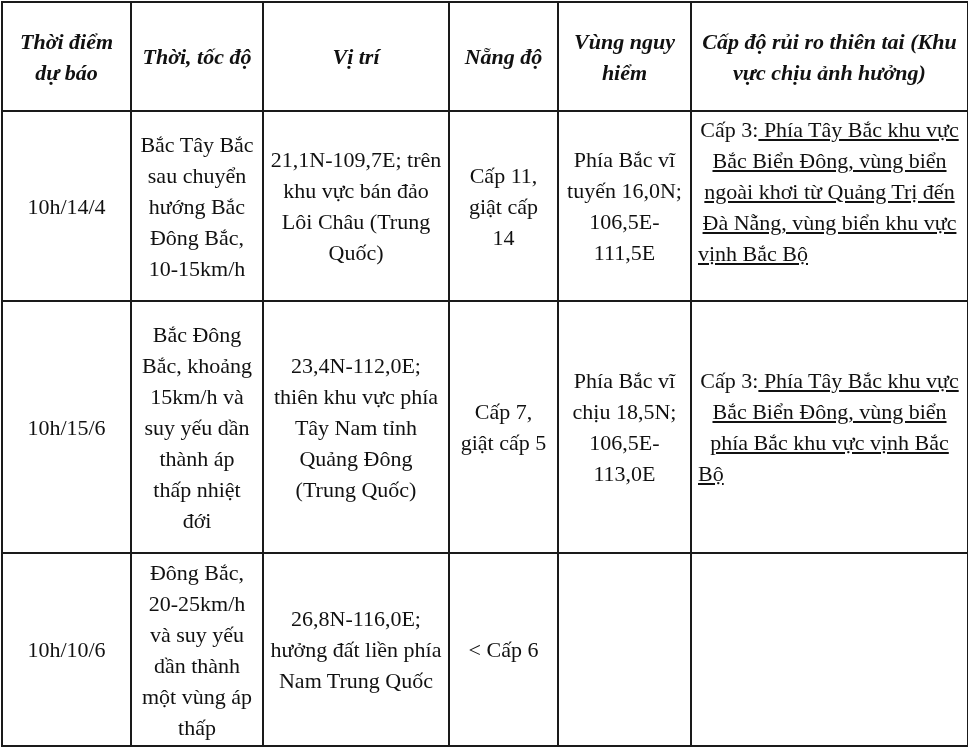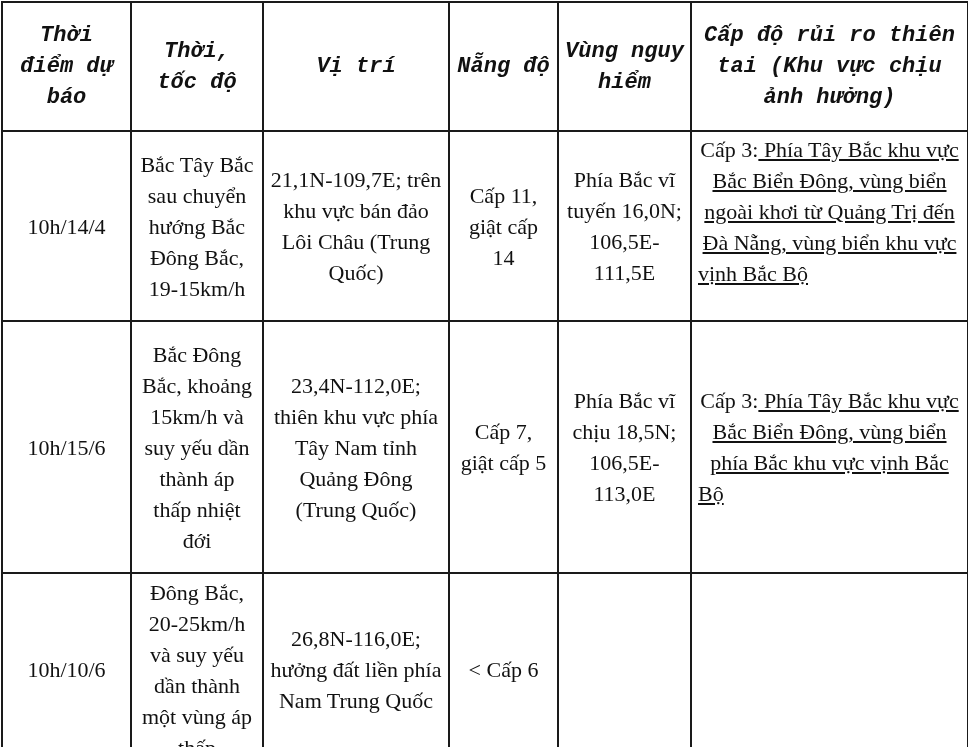--- a/index.html
+++ b/index.html
@@ -31,21 +31,21 @@
       font-size: 22px;
       line-height: 31px;
       font-weight: normal;
       word-wrap: break-word;
     }
     table.forecast th {
       font-weight: bold;
       font-style: italic;
       line-height: 31px;
     }
-    tr.header-row { height: 129px; font-family: Liberation Mono, monospace; }
+    tr.header-row { height: 109px; }
     tr.row-1 { height: 190px; }
     tr.row-2 { height: 252px; }
     tr.row-3 { height: 193px; }
     col.c-time { width: 129px; }
     col.c-dir { width: 132px; }
     col.c-pos { width: 186px; }
     col.c-int { width: 109px; }
     col.c-zone { width: 133px; }
     col.c-risk { width: 277px; }
     td.risk-cell {
@@ -77,21 +77,21 @@
     <th>Thời điểm dự báo</th>
     <th>Thời, tốc độ</th>
     <th>Vị trí</th>
     <th>Nẵng độ</th>
     <th>Vùng nguy hiểm</th>
     <th>Cấp độ rủi ro thiên tai (Khu vực chịu ảnh hưởng)</th>
   </tr>
 
   <tr class="row-1">
     <td>10h/14/4</td>
-    <td>Bắc Tây Bắc sau chuyển hướng Bắc Đông Bắc, 19-15km/h</td>
+    <td>Bắc Tây Bắc sau chuyển hướng Bắc Đông Bắc, 10-15km/h</td>
     <td>21,1N-109,7E; trên khu vực bán đảo Lôi Châu (Trung Quốc)</td>
     <td>Cấp 11, giật cấp 14</td>
     <td>Phía Bắc vĩ tuyến 16,0N; 106,5E-111,5E</td>
     <td class="risk-cell top"><span class="risk-level">Cấp 3:</span><span class="cell-text"> Phía Tây Bắc khu vực Bắc Biển Đông, vùng biển ngoài khơi từ Quảng Trị đến Đà Nẵng, vùng biển khu vực vịnh Bắc Bộ</span></td>
   </tr>
 
   <tr class="row-2">
     <td>10h/15/6</td>
     <td>Bắc Đông Bắc, khoảng 15km/h và suy yếu dần thành áp thấp nhiệt đới</td>
     <td>23,4N-112,0E; thiên khu vực phía Tây Nam tỉnh Quảng Đông (Trung Quốc)</td>

